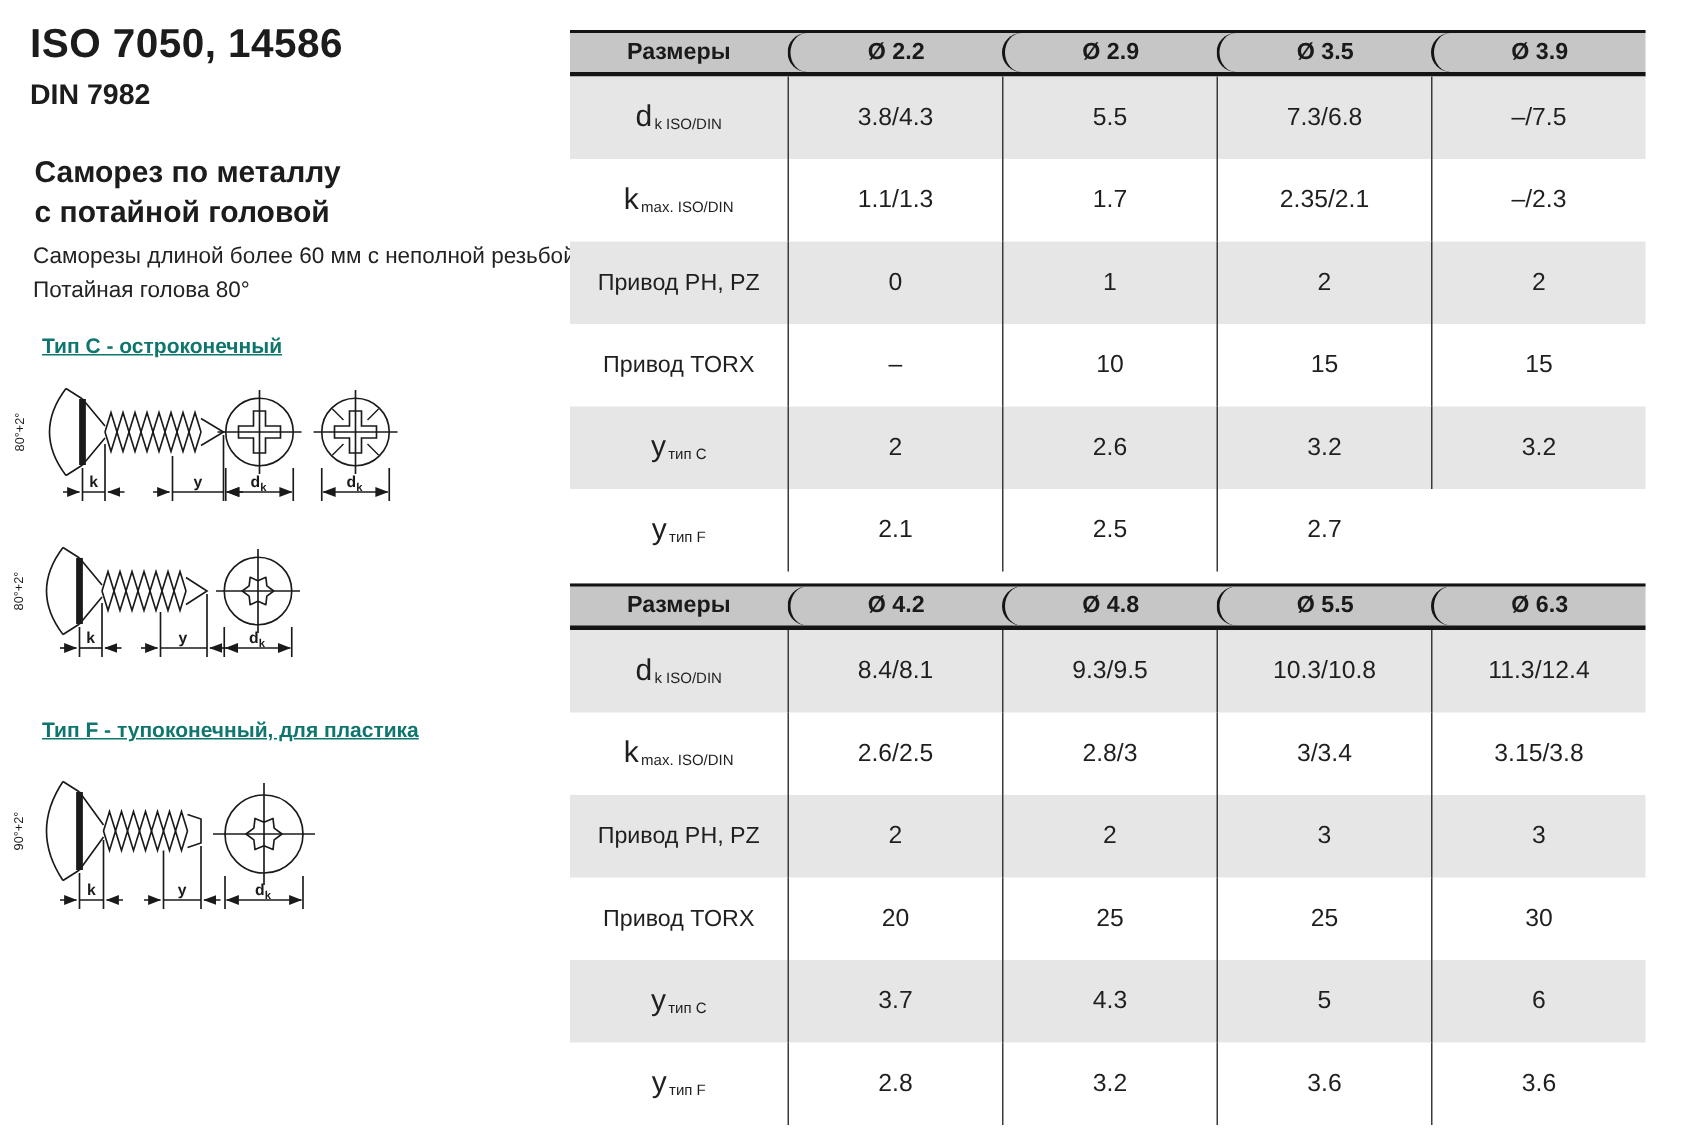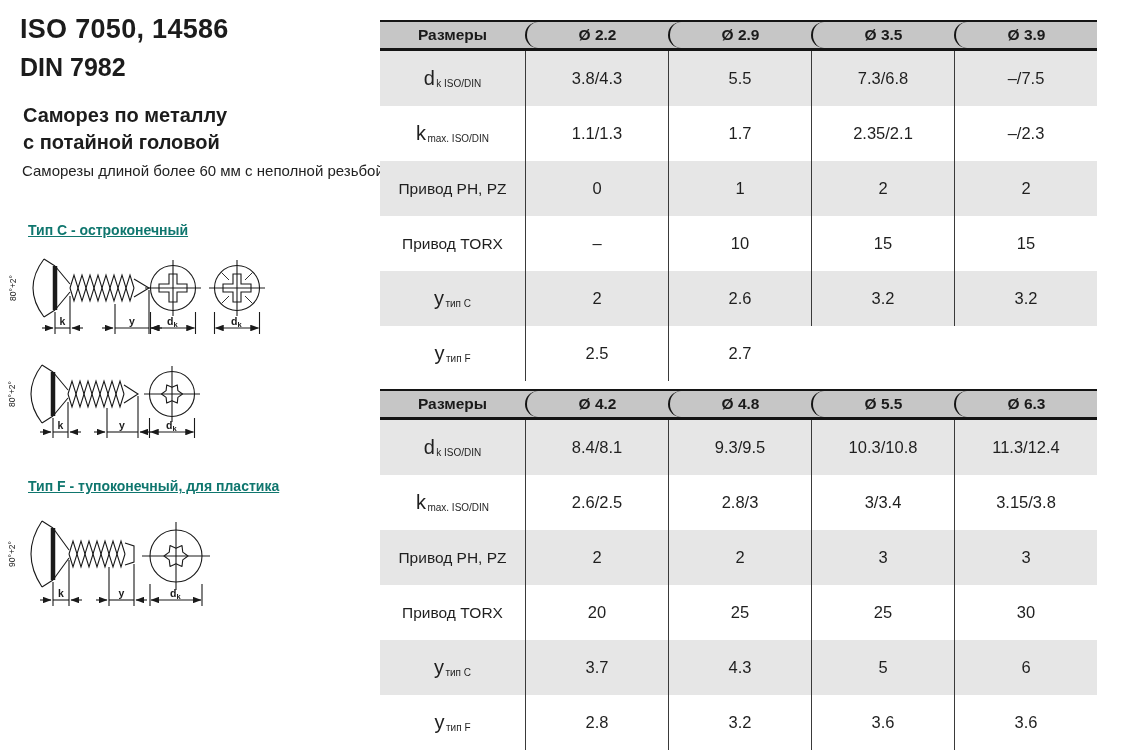--- a/index.html
+++ b/index.html
@@ -7,21 +7,21 @@
     width:1133px;height:753px;
     background:#ffffff;
     position:relative;
     overflow:hidden;
     font-family:"Liberation Sans", sans-serif;
     color:#1a1a1a;
   }
   .abs{position:absolute;}
   
   .std-title{left:20px;top:14px;font-size:27px;font-weight:bold;letter-spacing:.3px;color:#1c1c1c;}
-  .din-title{left:20px;top:53px;font-size:25px;font-weight:bold;color:#1c1c1c;}
+  .din-title{left:20px;top:53px;font-size:19px;font-weight:bold;color:#1c1c1c;}
   .prod-title{left:23px;top:102px;font-size:20px;font-weight:bold;line-height:27px;color:#1c1c1c;}
   .notes{left:22px;top:159px;font-size:15px;line-height:23px;color:#222;}
   .sec-head{font-size:14px;font-weight:bold;color:#0f766e;text-decoration:underline;}
   .sec-c{left:28px;top:222px;}
   .sec-f{left:28px;top:478px;}
   .draw{position:absolute;}
   
   .dtable{position:absolute;left:380px;width:717px;}
   #table1{top:20px;}
   #table2{top:389px;}
@@ -53,20 +53,21 @@
 <div class="abs std-title">ISO 7050, 14586</div>
 <div class="abs din-title">DIN 7982</div>
 
 <div class="abs prod-title">
   <div>Саморез по металлу</div>
   <div>с потайной головой</div>
 </div>
 
 <div class="abs notes">
   <div>Саморезы длиной более 60 мм с неполной резьбой</div>
+  <div>Потайная голова 80°</div>
 </div>
 
 <div class="abs sec-head sec-c">Тип C - остроконечный</div>
 
 <svg class="draw" style="left:8px;top:252px" width="265" height="92" viewBox="0 0 265 92">
   <defs>
     <marker id="ar1" viewBox="0 0 8 6" markerWidth="8" markerHeight="6" refX="7.5" refY="3" orient="auto-start-reverse">
       <path d="M0,0 L8,3 L0,6 Z" fill="#1a1a1a"></path>
     </marker>
   </defs>
@@ -247,20 +248,21 @@
       <div class="vcell sep">2</div>
       <div class="vcell sep">2.6</div>
       <div class="vcell sep">3.2</div>
       <div class="vcell sep">3.2</div>
     </div>
     <div class="trow">
       <div class="lcell">
         <span class="lbase">y</span>
         <span class="lsub">тип F</span>
       </div>
+      <div class="vcell sep">2.1</div>
       <div class="vcell sep">2.5</div>
       <div class="vcell sep">2.7</div>
     </div>
   </div>
 <div id="table2" class="dtable">
     <div class="thead" style="background: rgb(198, 198, 198);">
       <div class="hcell">Размеры</div>
       <div class="hcell sep">Ø 4.2</div>
       <div class="hcell sep">Ø 4.8</div>
       <div class="hcell sep">Ø 5.5</div>

